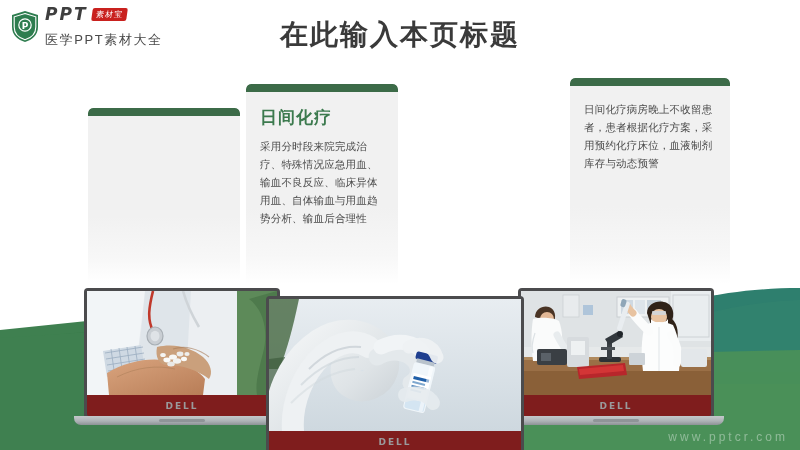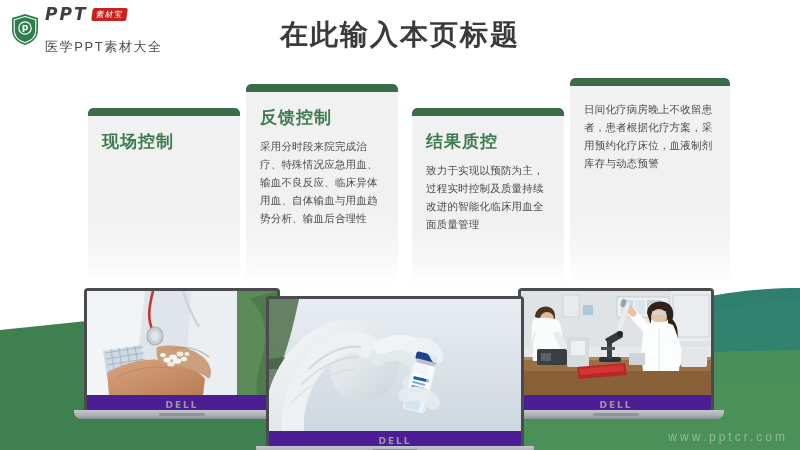--- a/index.html
+++ b/index.html
@@ -20,21 +20,21 @@
   .bg-layer { position: absolute; inset: 0; overflow: hidden; }
   .bg-svg { position: absolute; left: 0; top: 0; width: 800px; height: 450px; }
 
   
   .logo {
     position: absolute; left: 10px; top: 6px;
     display: flex; align-items: center; gap: 5px;
     z-index: 40;
   }
   .logo-shield { width: 30px; height: 33px; flex: 0 0 auto; }
-  .logo-text { display: flex; flex-direction: column; gap: 17px; }
+  .logo-text { display: flex; flex-direction: column; gap: 10px; }
   .logo-row1 { display: flex; align-items: center; gap: 4px; }
   .logo-ppt {
     font-size: 17px; font-weight: bold; letter-spacing: 2px;
     color: #3f3f3f; font-style: italic;
     font-family: "DejaVu Sans", sans-serif;
     line-height: 1;
   }
   .logo-badge {
     background: #c9211e; color: #ffffff;
     font-size: 8px; line-height: 1;
@@ -98,23 +98,23 @@
     border-radius: 4px 4px 0 0;
     padding: 3px 3px 0 3px;
     position: relative;
   }
   .laptop-screen {
     position: relative;
     overflow: hidden;
     background: #cfd6da;
   }
   .laptop-chin {
-    height: 15px;
-    background: #4c1d95;
-    display: flex; align-items: flex-end; justify-content: center;
+    height: 21px;
+    background: #7f1d1d;
+    display: flex; align-items: center; justify-content: center;
     border-radius: 0 0 2px 2px;
   }
   .dell {
     font-size: 9px; font-weight: bold; letter-spacing: 2px;
     color: #9a9a9c;
     font-family: "DejaVu Sans", sans-serif;
   }
   .laptop-base {
     height: 9px;
     background: linear-gradient(to bottom, #c4c8cb 0%, #aeb3b7 55%, #8d9296 100%);
@@ -179,39 +179,31 @@
       </div>
       <div class="logo-sub">医学PPT素材大全</div>
     </div>
   </div>
 
   <div class="title">在此输入本页标题</div>
 
   <div class="card card-1">
     <div class="card-bar"></div>
     <div class="card-body">
-      <div class="card-title">现场控制</div>
     </div>
   </div>
 
   <div class="card card-2">
     <div class="card-bar"></div>
     <div class="card-body">
-      <div class="card-title">反馈控制</div>
+      <div class="card-title">日间化疗</div>
       <div class="card-text">采用分时段来院完成治疗、特殊情况应急用血、输血不良反应、临床异体用血、自体输血与用血趋势分析、输血后合理性</div>
     </div>
   </div>
 
-  <div class="card card-3">
-    <div class="card-bar"></div>
-    <div class="card-body">
-      <div class="card-title">结果质控</div>
-      <div class="card-text">致力于实现以预防为主，过程实时控制及质量持续改进的智能化临床用血全面质量管理</div>
-    </div>
-  </div>
 
   <div class="card card-4">
     <div class="card-bar"></div>
     <div class="card-body">
       <div class="card-text">日间化疗病房晚上不收留患者，患者根据化疗方案，采用预约化疗床位，血液制剂库存与动态预警</div>
     </div>
   </div>
 
   <div class="laptop laptop-left">
     <div class="laptop-lid">

